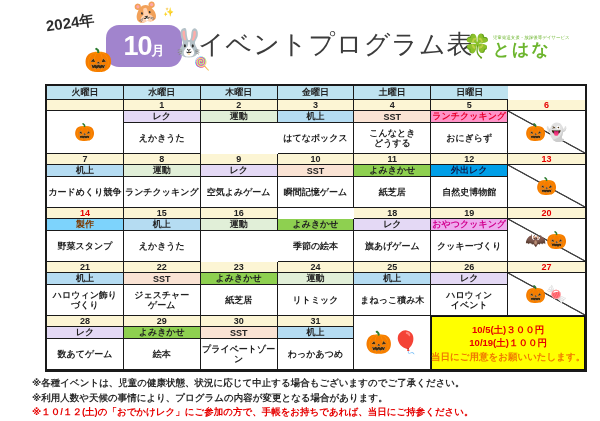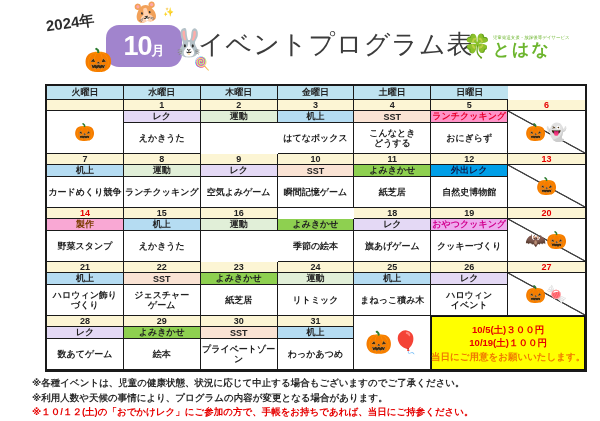--- a/index.html
+++ b/index.html
@@ -121,21 +121,21 @@
         <div class="cell date-cell" style="grid-area: 1 / 6;">12</div>
         <div class="cell cat-cell" style="grid-area: 2 / 6; background: rgb(0, 159, 232); color: rgb(11, 27, 74);">外出レク</div>
         <div class="cell act-cell" style="grid-area: 3 / 6;">自然史博物館</div>
         <div class="cell date-cell red c7" style="grid-area: 1 / 7;">13</div>
         <div class="cell merged closed c7" style="grid-area: 2 / 7 / 4;">
           <div class="cell-icon">🎃</div>
         </div>
       </div>
       <div class="grid7 week">
         <div class="cell date-cell red" style="grid-area: 1 / 1;">14</div>
-        <div class="cell cat-cell" style="grid-area: 2 / 1; background: #f9a8d4; color: rgb(123, 58, 0);">製作</div>
+        <div class="cell cat-cell" style="grid-area: 2 / 1; background: #7dd3fc; color: rgb(123, 58, 0);">製作</div>
         <div class="cell act-cell" style="grid-area: 3 / 1;">野菜スタンプ</div>
         <div class="cell date-cell" style="grid-area: 1 / 2;">15</div>
         <div class="cell cat-cell" style="grid-area: 2 / 2; background: rgb(181, 220, 242); color: rgb(34, 34, 34);">机上</div>
         <div class="cell act-cell" style="grid-area: 3 / 2; text-align: right;">えかきうた</div>
         <div class="cell date-cell" style="grid-area: 1 / 3;">16</div>
         <div class="cell cat-cell" style="grid-area: 2 / 3; background: rgb(225, 239, 216); color: rgb(34, 34, 34);">運動</div>
         <div class="cell date-cell" style="grid-area: 1 / 4; margin-top: 19px;">17</div>
         <div class="cell cat-cell" style="grid-area: 2 / 4; background: rgb(142, 208, 80); color: rgb(34, 34, 34);">よみきかせ</div>
         <div class="cell act-cell" style="grid-area: 3 / 4;">季節の絵本</div>
         <div class="cell date-cell" style="grid-area: 1 / 5;">18</div>

